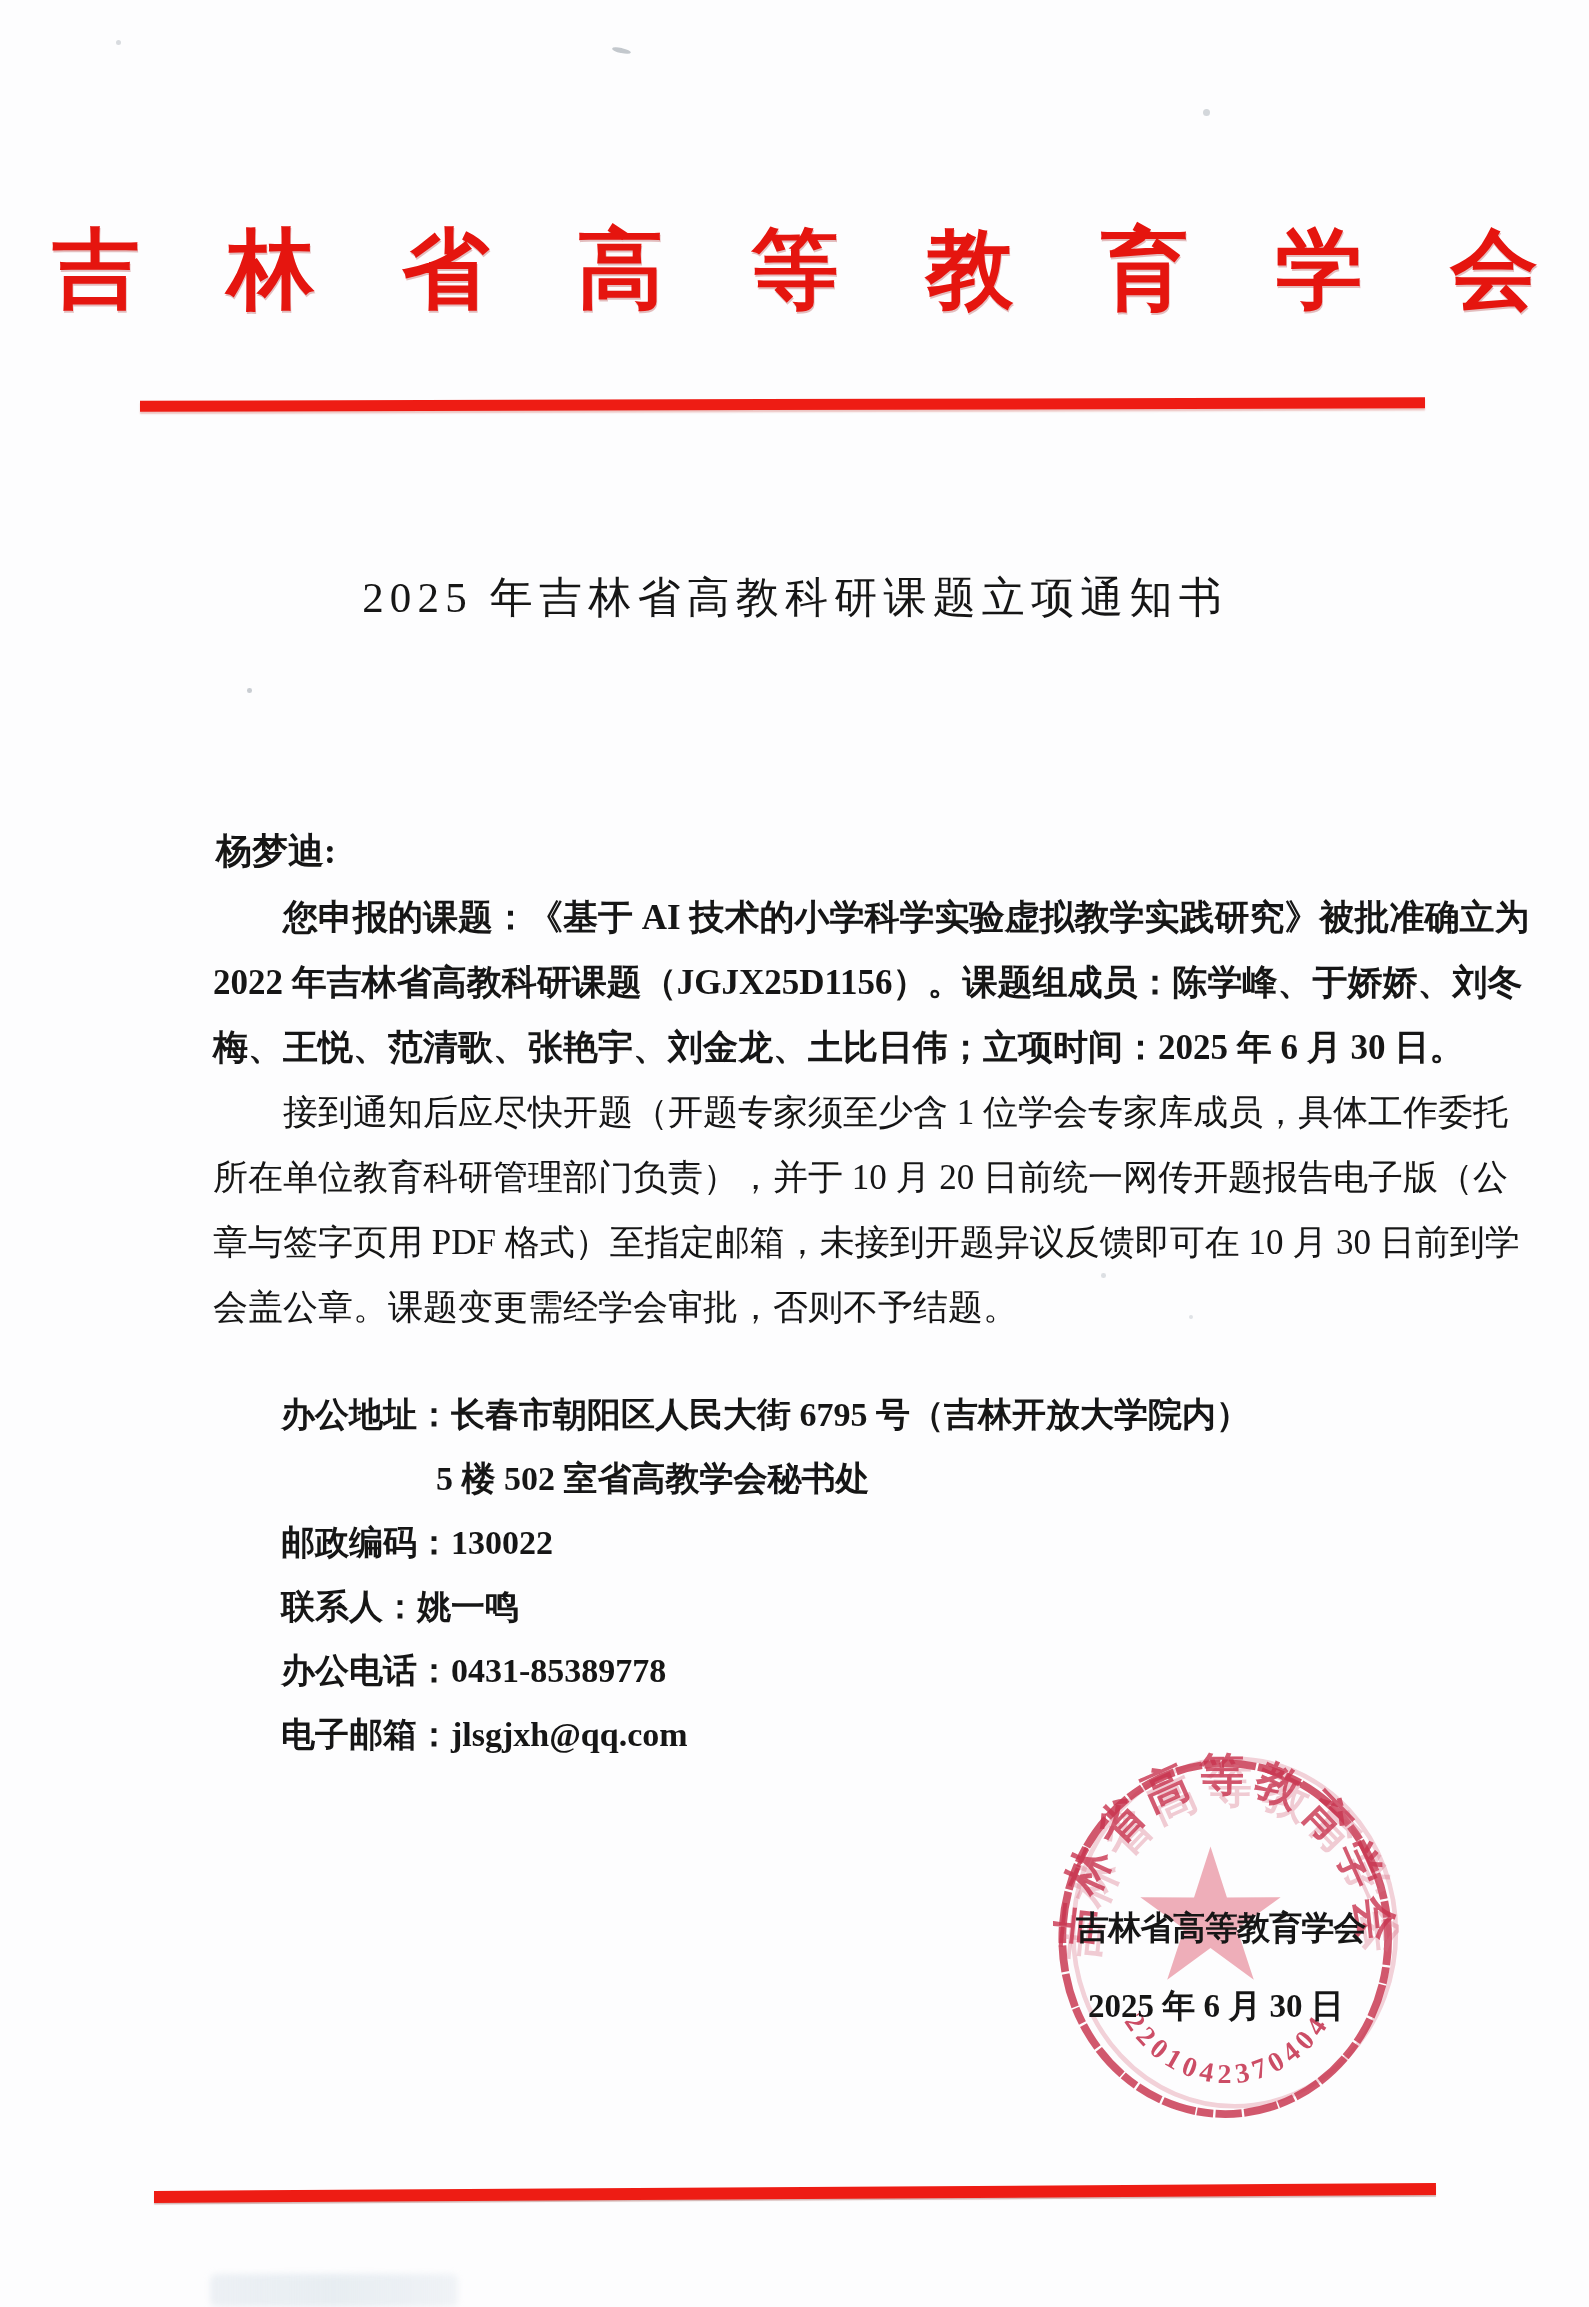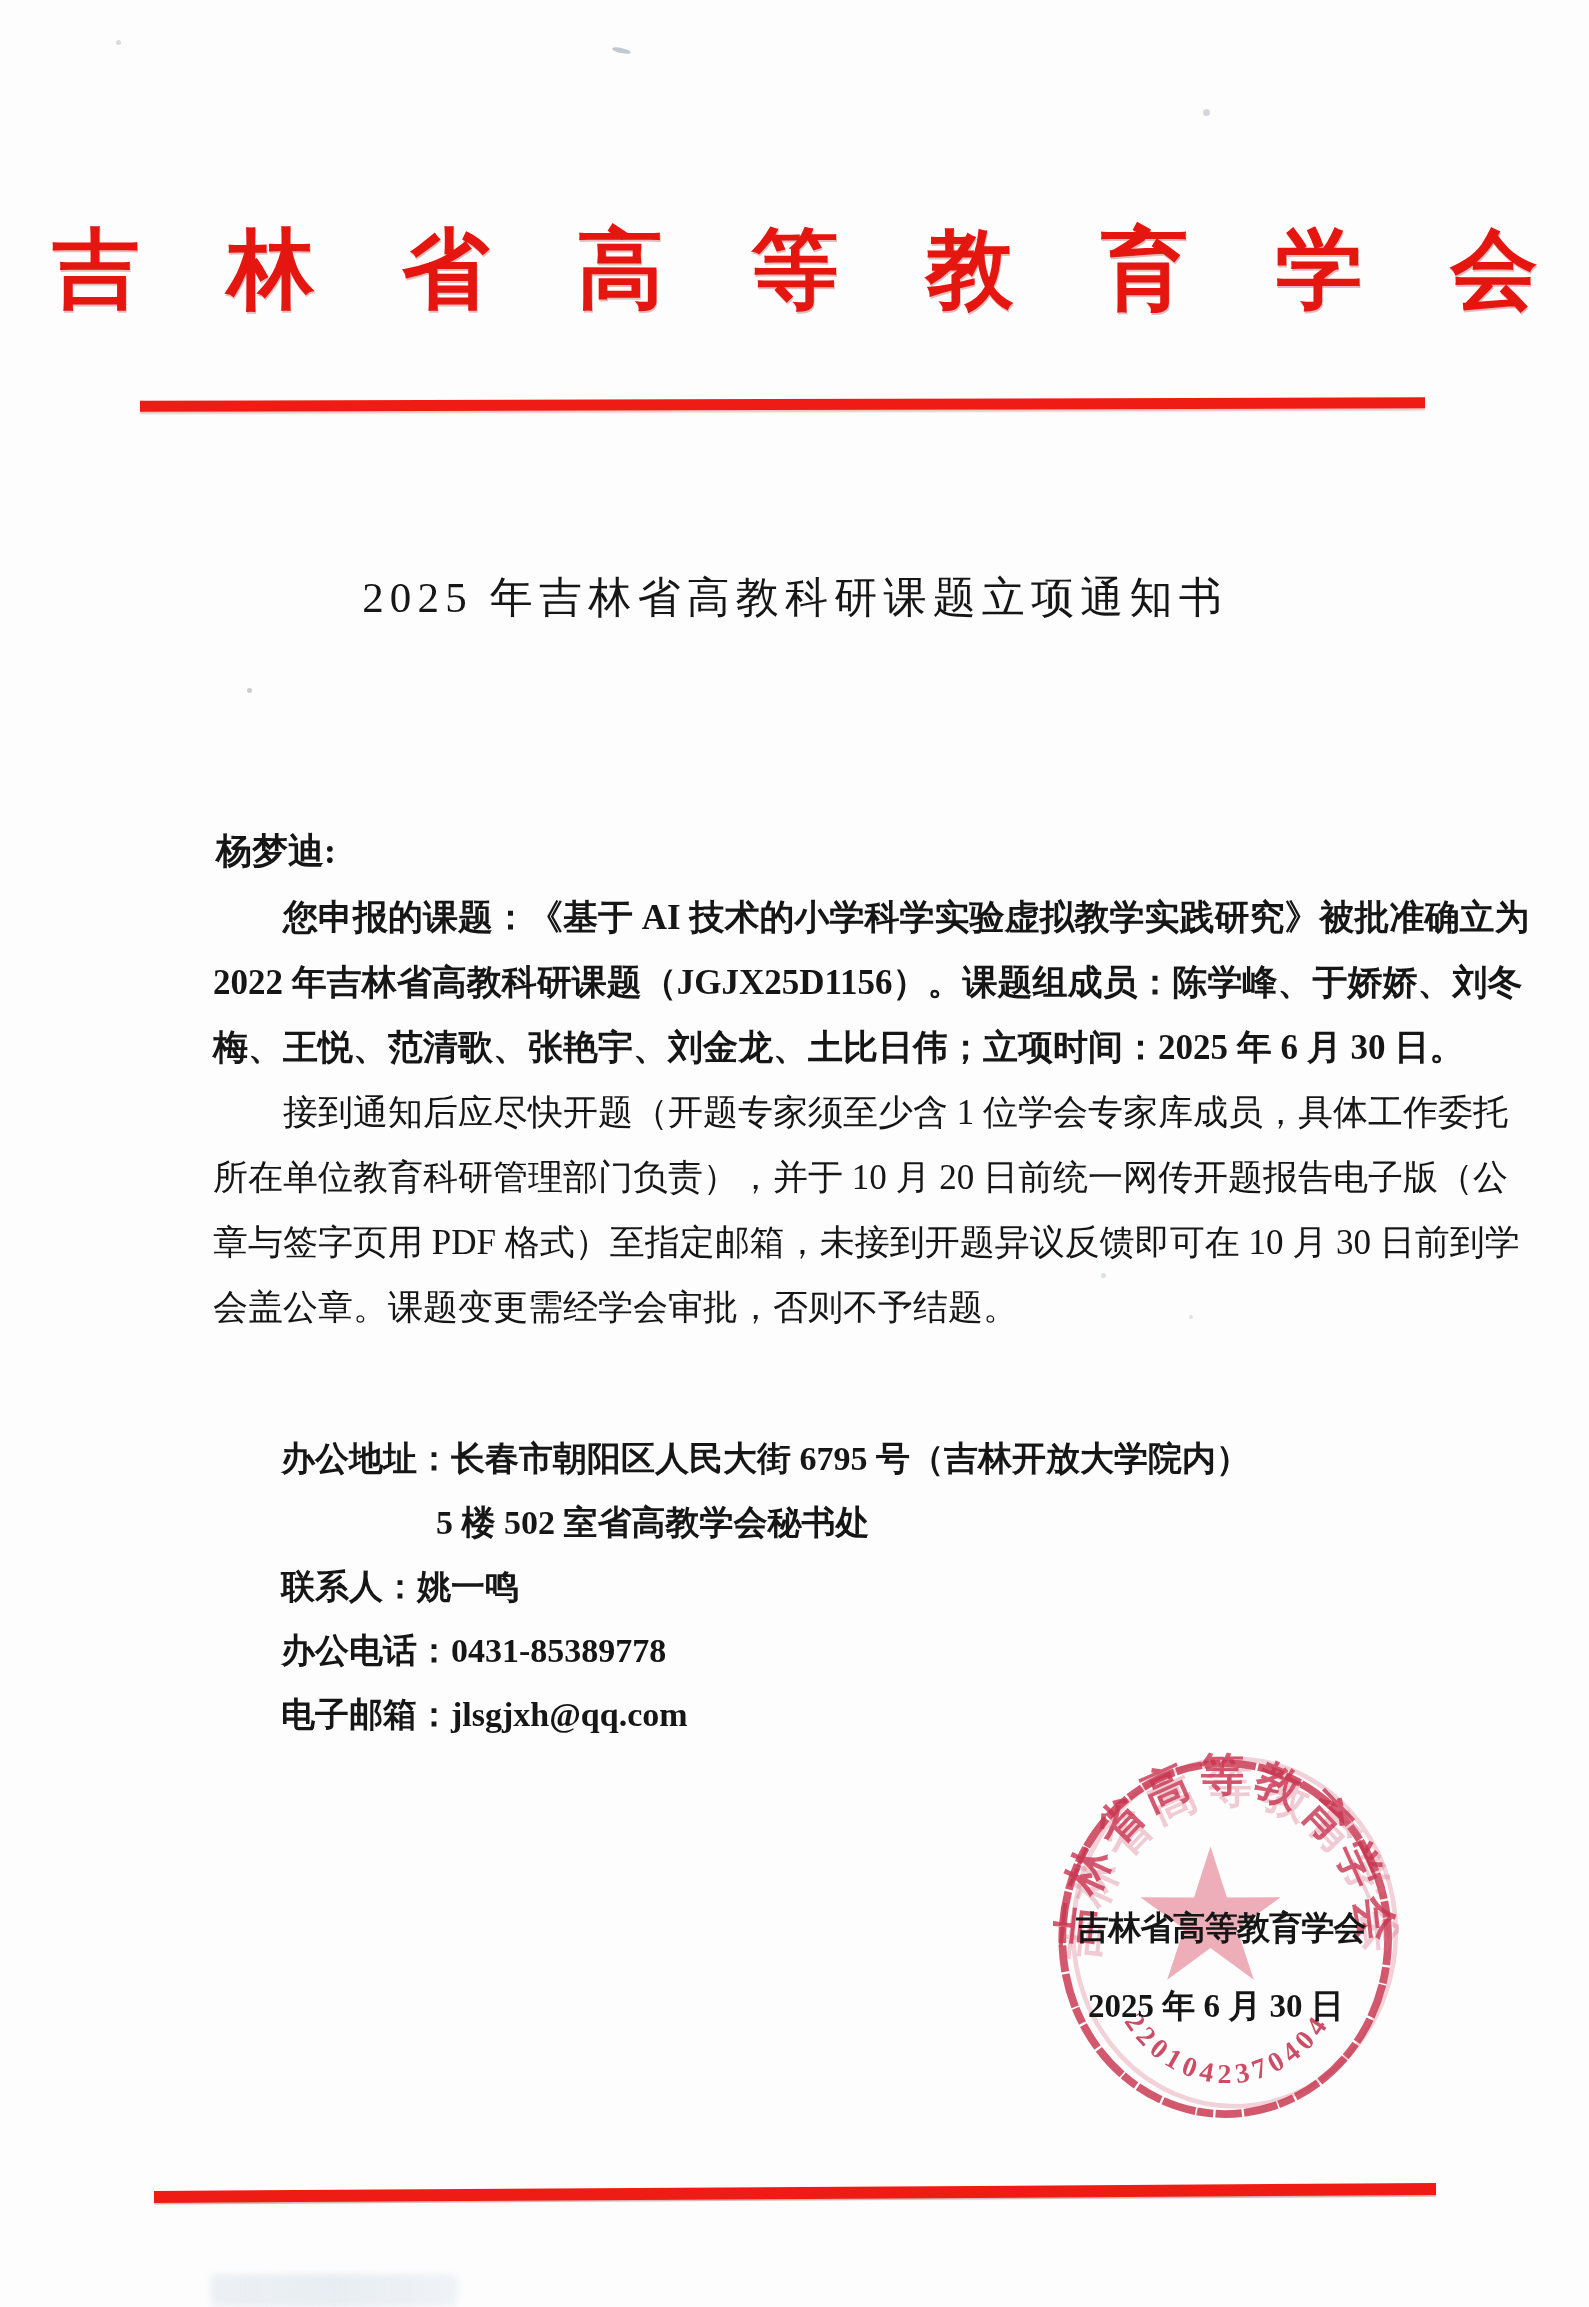--- a/index.html
+++ b/index.html
@@ -40,21 +40,21 @@
   .body-block{
     position:absolute;left:213px;top:885px;width:1180px;
     font-size:35px;line-height:65px;
   }
   .body-block .line{white-space:nowrap;}
   .p1 .line{font-weight:bold;}
   .p2 .line{font-weight:normal;}
   .indent{padding-left:70px;}
   
   .contact-block{
-    position:absolute;left:281px;top:1427px;
+    position:absolute;left:281px;top:1383px;
     font-size:34px;line-height:64px;font-weight:bold;
   }
   .contact-block .line{white-space:nowrap;}
   .contact-block .indent2{padding-left:155px;}
   
   .seal{position:absolute;left:1053px;top:1751px;width:346px;height:377px;z-index:2;}
   .sig-org{
     position:absolute;left:1076px;top:1906px;z-index:3;
     font-size:33px;font-weight:bold;letter-spacing:-0.8px;white-space:nowrap;
   }
@@ -98,20 +98,21 @@
       <div class="line indent">接到通知后应尽快开题（开题专家须至少含 1 位学会专家库成员，具体工作委托</div>
       <div class="line">所在单位教育科研管理部门负责），并于 10 月 20 日前统一网传开题报告电子版（公</div>
       <div class="line">章与签字页用 PDF 格式）至指定邮箱，未接到开题异议反馈即可在 10 月 30 日前到学</div>
       <div class="line">会盖公章。课题变更需经学会审批，否则不予结题。</div>
     </div>
   </div>
 
   <div class="contact-block">
     <div class="line">办公地址：长春市朝阳区人民大街 6795 号（吉林开放大学院内）</div>
     <div class="line indent2">5 楼 502 室省高教学会秘书处</div>
+    <div class="line">邮政编码：130022</div>
     <div class="line">联系人：姚一鸣</div>
     <div class="line">办公电话：0431-85389778</div>
     <div class="line">电子邮箱：jlsgjxh@qq.com</div>
   </div>
 
   <svg class="seal" viewBox="0 0 446 486" xmlns="http://www.w3.org/2000/svg">
     <defs>
       <path id="arcTop" d="M 50 281 A 175 195 0 1 1 394 281" fill="none"></path>
       <path id="arcBottom" d="M 70 295 A 160 180 0 0 0 379 295" fill="none"></path>
     </defs>

